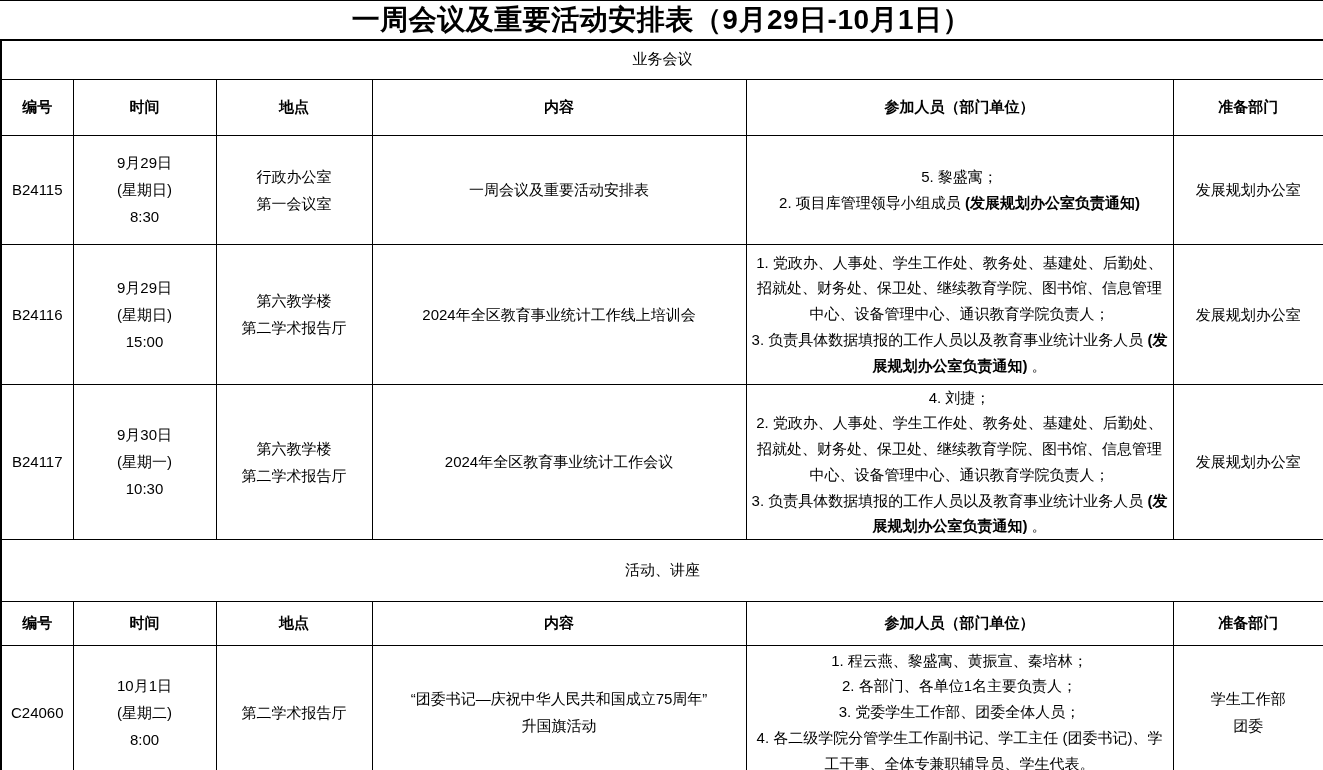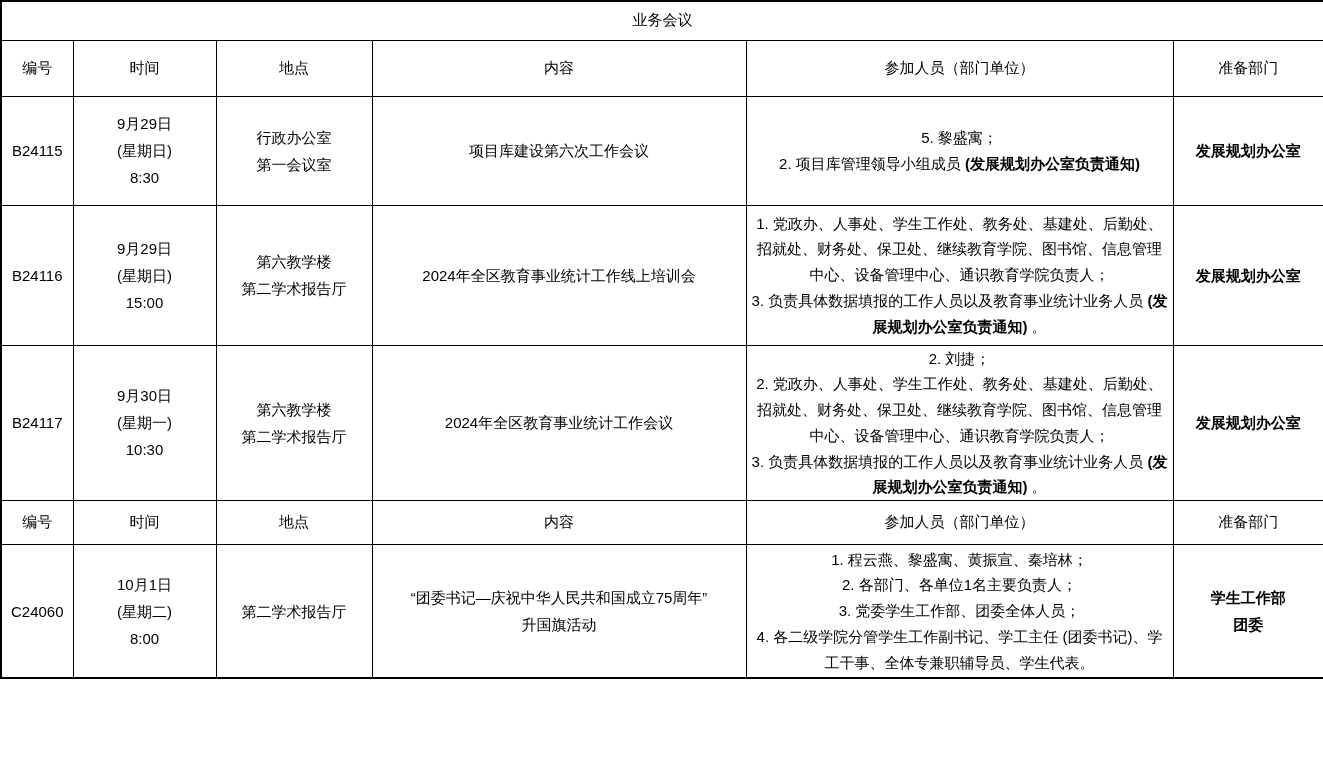--- a/index.html
+++ b/index.html
@@ -26,37 +26,38 @@
   table.schedule td {
     border: 1px solid #000;
     box-sizing: border-box;
     text-align: center;
     vertical-align: middle;
     font-size: 15px;
     padding: 0 4px;
     overflow: hidden;
   }
   td.section-cell { font-size: 17px; font-weight: 400; }
-  td.header-cell  { font-size: 18px; font-weight: 400; }
+  td.header-cell  { font-size: 18px; font-weight: 700; }
   td.id-cell      { font-size: 16px; }
   td.time-cell, td.location-cell { line-height: 1.8; font-size: 15px; }
   td.content-cell { line-height: 1.8; font-size: 15px; }
-  td.prep-cell    { line-height: 1.8; font-size: 15px; font-weight: bold; }
+  td.prep-cell    { line-height: 1.8; font-size: 15px; }
   td.participants-cell {
     text-align: left;
     line-height: 1.72;
     padding: 4px 6px 4px 8px;
     font-size: 15px;
   }
   .seg-bold { font-weight: 700; }
 </style>
 </head>
 <body>
 
 <div class="page">
+  <div class="doc-title">一周会议及重要活动安排表（9月29日-10月1日）</div>
   <table class="schedule">
     <colgroup>
       <col style="width:72px">
         <col style="width:143px">
         <col style="width:156px">
       <col style="width:374px">
         <col style="width:427px">
         <col style="width:151px">
     </colgroup>
     <tbody id="table-body">
@@ -76,21 +77,21 @@
           <td class="time-cell">
             <div>9月29日</div>
             <div>(星期日)</div>
             <div>8:30</div>
           </td>
           <td class="location-cell">
             <div>行政办公室</div>
             <div>第一会议室</div>
           </td>
           <td class="content-cell">
-            <div>项目库建设第六次工作会议</div>
+            <div>一周会议及重要活动安排表</div>
           </td>
           <td class="participants-cell">
             <div><span>5. 黎盛寓；</span></div>
             <div><span>2. 项目库管理领导小组成员 </span><span class="seg-bold">(发展规划办公室负责通知)</span></div>
           </td>
           <td class="prep-cell">
             <div>发展规划办公室</div>
           </td>
         </tr>
         <tr style="height: 140px;">
@@ -123,27 +124,30 @@
             <div>10:30</div>
           </td>
           <td class="location-cell">
             <div>第六教学楼</div>
             <div>第二学术报告厅</div>
           </td>
           <td class="content-cell">
             <div>2024年全区教育事业统计工作会议</div>
           </td>
           <td class="participants-cell">
-            <div><span>2. 刘捷；</span></div>
+            <div><span>4. 刘捷；</span></div>
             <div><span>2. 党政办、人事处、学生工作处、教务处、基建处、后勤处、招就处、财务处、保卫处、继续教育学院、图书馆、信息管理中心、设备管理中心、通识教育学院负责人；</span></div>
             <div><span>3. 负责具体数据填报的工作人员以及教育事业统计业务人员 </span><span class="seg-bold">(发展规划办公室负责通知)</span><span> 。</span></div>
           </td>
           <td class="prep-cell">
             <div>发展规划办公室</div>
           </td>
+        </tr>
+        <tr style="height: 62px;">
+          <td class="section-cell" colspan="6">活动、讲座</td>
         </tr>
         <tr style="height: 44px;">
           <td class="header-cell">编号</td>
           <td class="header-cell">时间</td>
           <td class="header-cell">地点</td>
           <td class="header-cell">内容</td>
           <td class="header-cell">参加人员（部门单位）</td>
           <td class="header-cell">准备部门</td>
         </tr>
         <tr style="height: 133px;">

